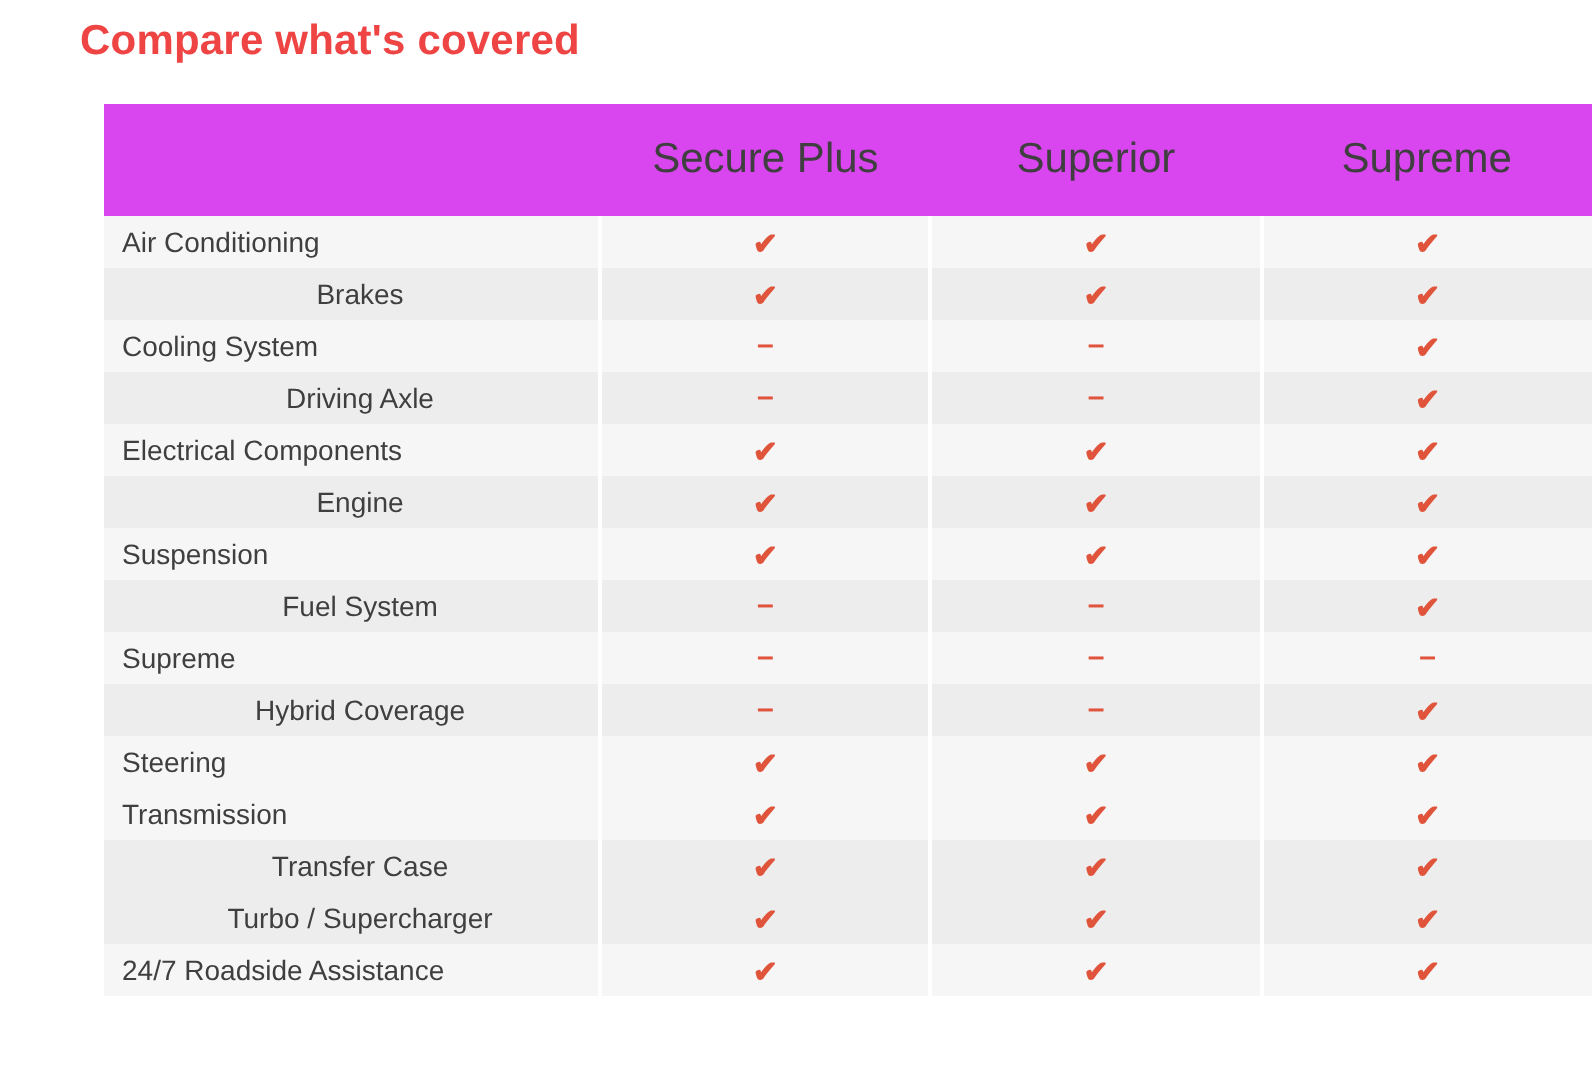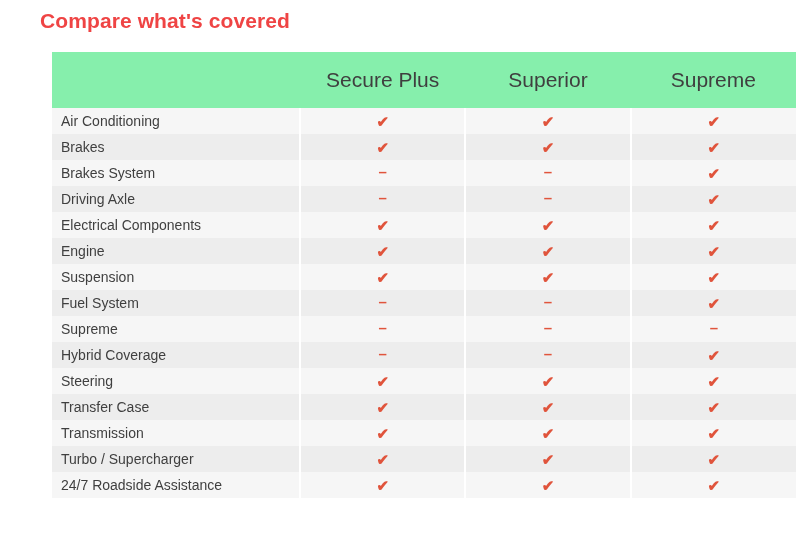--- a/index.html
+++ b/index.html
@@ -44,21 +44,21 @@
     table-layout: fixed;
     width: 744px;
     font-size: 14px;
   }
 
   table.compare-table col.c-feature { width: 248px; }
   table.compare-table col.c-plan    { width: 165.3px; }
 
   
   thead tr.header-row th {
-    background: #86efac;
+    background: #d946ef;
     height: 56px;
     padding: 0;
     font-weight: normal;
     vertical-align: middle;
     border: none;
   }
   thead th.feature-head {
     background: #f8f8f8;
   }
   thead th.plan-head {
@@ -67,21 +67,21 @@
     color: #3f3f3f;
     border-left: 2px solid #ffffff;
     white-space: nowrap;
   }
 
   
   tbody tr.feature-row {
     height: 26px;
   }
   tbody tr.feature-row.odd  td { background: #f6f6f6; }
-  tbody tr.feature-row.even td { background: #ededed; }
+  tbody tr.feature-row.even td { background: #ededed; text-align: center; }
 
   tbody td {
     padding: 0;
     border: none;
     vertical-align: middle;
     height: 26px;
   }
 
   td.feature-name {
     padding-left: 9px;
@@ -143,21 +143,21 @@
             <td class="plan-cell"><span class="mark mark-check">✔</span></td>
             <td class="plan-cell"><span class="mark mark-check">✔</span></td>
           </tr>
           <tr class="feature-row even">
             <td class="feature-name">Brakes</td>
             <td class="plan-cell"><span class="mark mark-check">✔</span></td>
             <td class="plan-cell"><span class="mark mark-check">✔</span></td>
             <td class="plan-cell"><span class="mark mark-check">✔</span></td>
           </tr>
           <tr class="feature-row odd">
-            <td class="feature-name">Brakes System</td>
+            <td class="feature-name">Cooling System</td>
             <td class="plan-cell"><span class="mark mark-dash">–</span></td>
             <td class="plan-cell"><span class="mark mark-dash">–</span></td>
             <td class="plan-cell"><span class="mark mark-check">✔</span></td>
           </tr>
           <tr class="feature-row even">
             <td class="feature-name">Driving Axle</td>
             <td class="plan-cell"><span class="mark mark-dash">–</span></td>
             <td class="plan-cell"><span class="mark mark-dash">–</span></td>
             <td class="plan-cell"><span class="mark mark-check">✔</span></td>
           </tr>
@@ -196,28 +196,28 @@
             <td class="plan-cell"><span class="mark mark-dash">–</span></td>
             <td class="plan-cell"><span class="mark mark-dash">–</span></td>
             <td class="plan-cell"><span class="mark mark-check">✔</span></td>
           </tr>
           <tr class="feature-row odd">
             <td class="feature-name">Steering</td>
             <td class="plan-cell"><span class="mark mark-check">✔</span></td>
             <td class="plan-cell"><span class="mark mark-check">✔</span></td>
             <td class="plan-cell"><span class="mark mark-check">✔</span></td>
           </tr>
+          <tr class="feature-row odd">
+            <td class="feature-name">Transmission</td>
+            <td class="plan-cell"><span class="mark mark-check">✔</span></td>
+            <td class="plan-cell"><span class="mark mark-check">✔</span></td>
+            <td class="plan-cell"><span class="mark mark-check">✔</span></td>
+          </tr>
           <tr class="feature-row even">
             <td class="feature-name">Transfer Case</td>
-            <td class="plan-cell"><span class="mark mark-check">✔</span></td>
-            <td class="plan-cell"><span class="mark mark-check">✔</span></td>
-            <td class="plan-cell"><span class="mark mark-check">✔</span></td>
-          </tr>
-          <tr class="feature-row odd">
-            <td class="feature-name">Transmission</td>
             <td class="plan-cell"><span class="mark mark-check">✔</span></td>
             <td class="plan-cell"><span class="mark mark-check">✔</span></td>
             <td class="plan-cell"><span class="mark mark-check">✔</span></td>
           </tr>
           <tr class="feature-row even">
             <td class="feature-name">Turbo / Supercharger</td>
             <td class="plan-cell"><span class="mark mark-check">✔</span></td>
             <td class="plan-cell"><span class="mark mark-check">✔</span></td>
             <td class="plan-cell"><span class="mark mark-check">✔</span></td>
           </tr>

